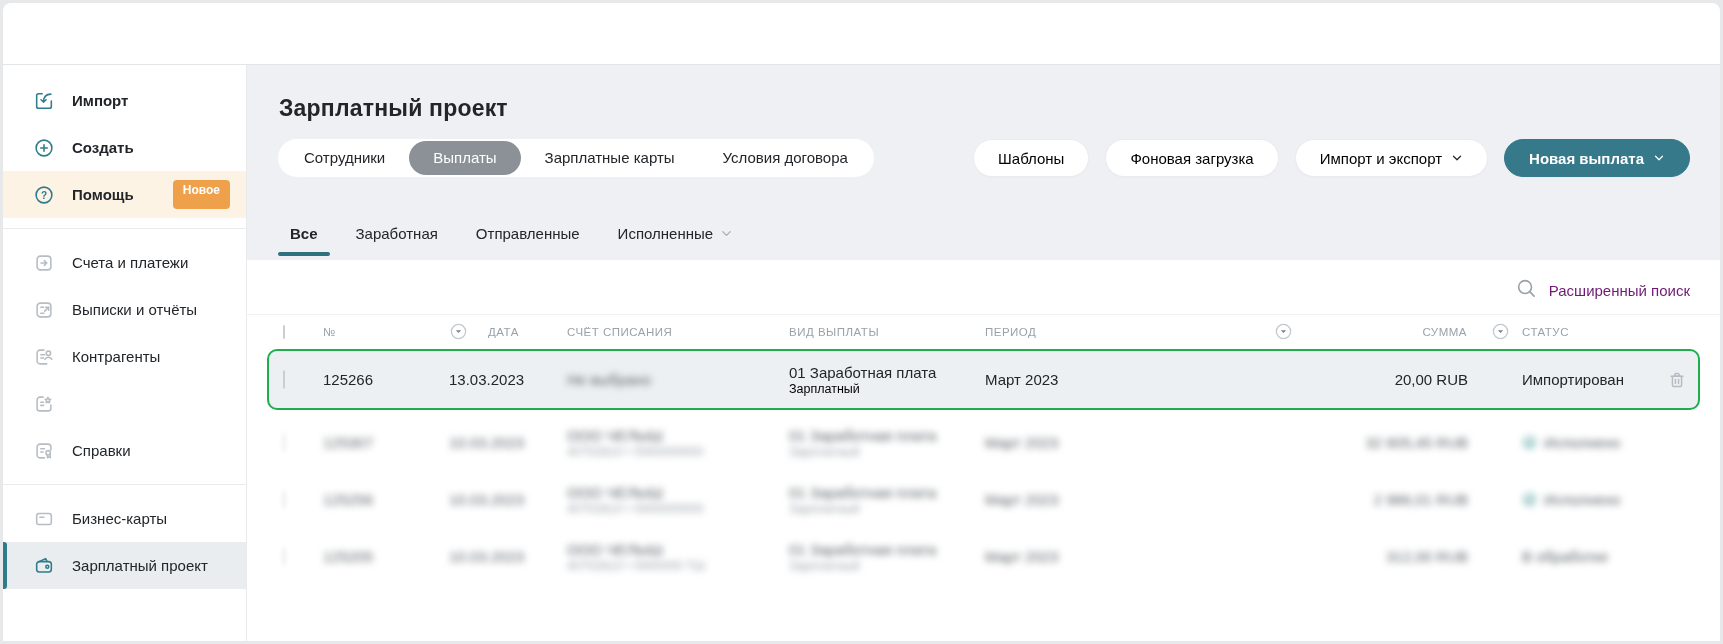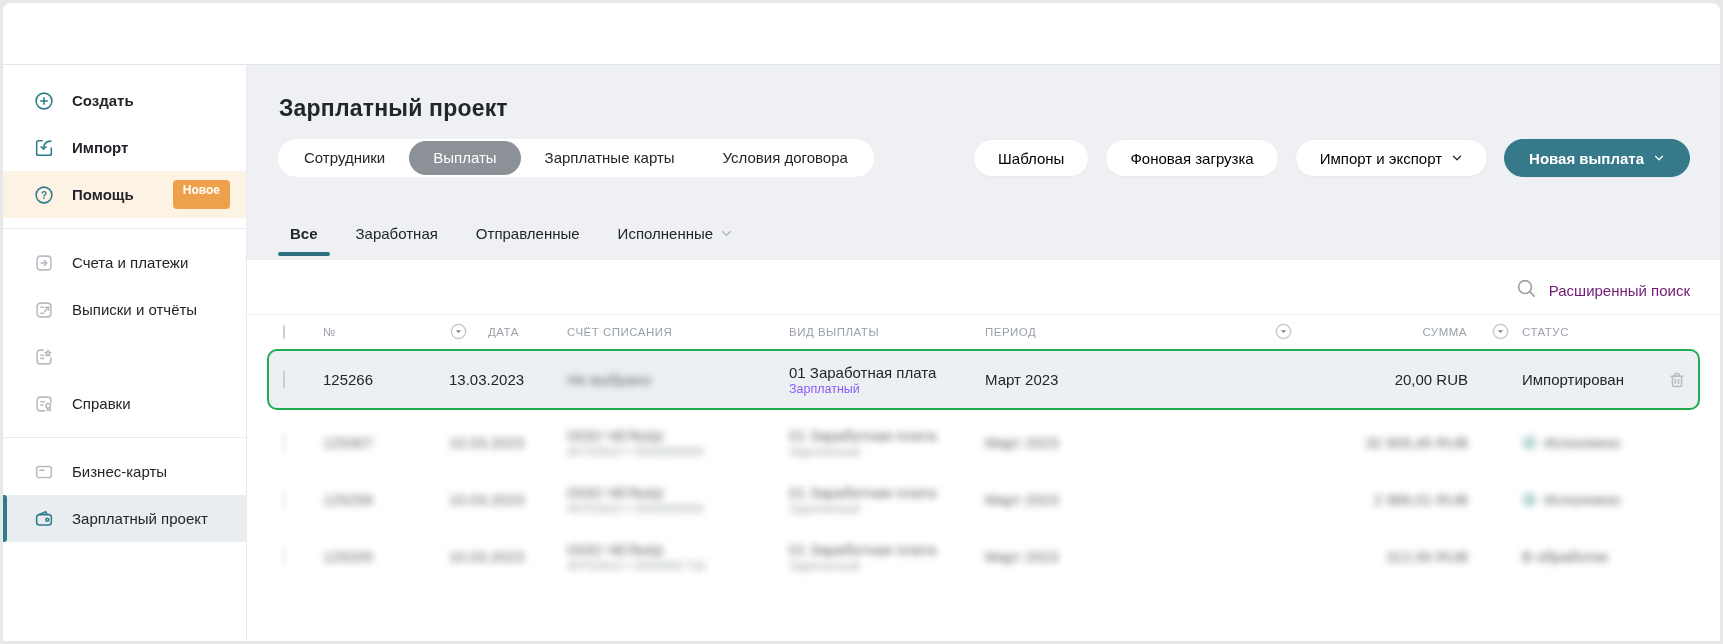--- a/index.html
+++ b/index.html
@@ -58,55 +58,55 @@
   .c-f1 { margin-right:24px; }
   .c-amount { flex:0 0 150px; text-align:right; margin-right:24px; }
   .c-f2 { margin-right:12px; }
   .c-status { flex:0 0 132px; }
   .c-trash { flex:0 0 26px; margin-left:10px; display:flex; justify-content:center; }
 
   .row { display:flex; align-items:center; height:57px; padding:0 30px 0 36px; font-size:15px; cursor:pointer; }
   .row.selected { height:61px; margin:1px 20px 4px; padding:0 8px 0 14px; border:2.5px solid #1fad4f; border-radius:10px; background:#edf0f3; }
   .checkbox { width:18px; height:18px; border:1.5px solid #c9ced3; border-radius:4px; background:#fff; }
   .two-line .l1 { line-height:19px; }
-  .two-line .l2 { font-size:12.5px; color:#8b5cf6; line-height:15px; }
+  .two-line .l2 { font-size:12.5px; color:#000000; line-height:15px; }
   .blur { filter:blur(3.5px); color:#5c6167; }
   .blur .l2, .blur.sub { color:#9aa1a8; }
   .blur-soft { filter:blur(2px); opacity:.55; }
   .status-flex { display:flex; align-items:center; gap:7px; }
   .status-flex .st-ic { color:#2f8c8c; display:flex; }
   .trash-btn { color:#b5bcc2; display:flex; cursor:pointer; }
   .filter-ic { display:flex; cursor:pointer; }
 </style>
 </head>
 <body>
 
 <div class="stage">
   <div class="topbar"></div>
   <div class="layout">
     <aside class="sidebar">
       <nav id="sidebar-groups">
           <div class="side-item accent bold">
             <span class="ic">
               <svg width="22" height="22" viewBox="0 0 24 24" fill="none" stroke="currentColor" stroke-width="1.7" stroke-linecap="round" stroke-linejoin="round">
-                <circle cx="12" cy="12" r="8.6"></circle>
-                <path d="M12 8.4v7.2M8.4 12h7.2"></path>
-              </svg>
-            </span>
-            <span>Создать</span>
-          </div>
-          <div class="side-item accent bold">
-            <span class="ic">
-              <svg width="22" height="22" viewBox="0 0 24 24" fill="none" stroke="currentColor" stroke-width="1.7" stroke-linecap="round" stroke-linejoin="round">
                 <path d="M10 4H6a2 2 0 0 0-2 2v12a2 2 0 0 0 2 2h12a2 2 0 0 0 2-2v-6"></path>
                 <path d="M19.5 4.5c-5 0-8 3-8 8.5"></path>
                 <path d="M8.8 10.6 11.5 13l2.8-2.4"></path>
               </svg>
             </span>
             <span>Импорт</span>
+          </div>
+          <div class="side-item accent bold">
+            <span class="ic">
+              <svg width="22" height="22" viewBox="0 0 24 24" fill="none" stroke="currentColor" stroke-width="1.7" stroke-linecap="round" stroke-linejoin="round">
+                <circle cx="12" cy="12" r="8.6"></circle>
+                <path d="M12 8.4v7.2M8.4 12h7.2"></path>
+              </svg>
+            </span>
+            <span>Создать</span>
           </div>
           <div class="side-item accent bold hl">
             <span class="ic">
               <svg width="22" height="22" viewBox="0 0 24 24" fill="none" stroke="currentColor" stroke-width="1.7" stroke-linecap="round" stroke-linejoin="round">
                 <circle cx="12" cy="12" r="8.6"></circle>
                 <text x="12" y="16" font-size="11" font-weight="bold" text-anchor="middle" fill="currentColor" stroke="none">?</text>
               </svg>
             </span>
             <span>Помощь</span>
             <span class="badge">Новое</span>
@@ -124,20 +124,31 @@
           <div class="side-item">
             <span class="ic">
               <svg width="22" height="22" viewBox="0 0 24 24" fill="none" stroke="currentColor" stroke-width="1.7" stroke-linecap="round" stroke-linejoin="round">
                 <rect x="4.5" y="4.5" width="15" height="15" rx="3.5"></rect>
                 <path d="M8.5 15.5h3.5M8.5 9h3"></path>
                 <path d="M12.8 13.2 17 9"></path>
                 <path d="M13.8 9H17v3.2"></path>
               </svg>
             </span>
             <span>Выписки и отчёты</span>
+          </div>
+          <div class="side-item">
+            <span class="ic">
+              <svg width="22" height="22" viewBox="0 0 24 24" fill="none" stroke="currentColor" stroke-width="1.7" stroke-linecap="round" stroke-linejoin="round">
+                <path d="M15 19.5H7.5a3 3 0 0 1-3-3v-9a3 3 0 0 1 3-3H12"></path>
+                <path d="M8.5 9.5h4M8.5 13h3"></path>
+                <circle cx="16.8" cy="8" r="2.4"></circle>
+                <path d="M13 14.6c.9-1.6 2.2-2.4 3.8-2.4s2.9.8 3.8 2.4"></path>
+              </svg>
+            </span>
+            <span>Контрагенты</span>
           </div>
           <div class="side-item">
             <span class="ic">
               <svg width="22" height="22" viewBox="0 0 24 24" fill="none" stroke="currentColor" stroke-width="1.7" stroke-linecap="round" stroke-linejoin="round">
                 <path d="M11 4.5H7.5a3 3 0 0 0-3 3v9a3 3 0 0 0 3 3h9a3 3 0 0 0 3-3V13"></path>
                 <path d="M8.5 10h3M8.5 13.5h3"></path>
                 <path d="m16.3 4.8.9 1.9 2.1.3-1.5 1.5.3 2.1-1.8-1-1.9 1 .4-2.1-1.5-1.5 2.1-.3z"></path>
               </svg>
             </span>
           </div>

